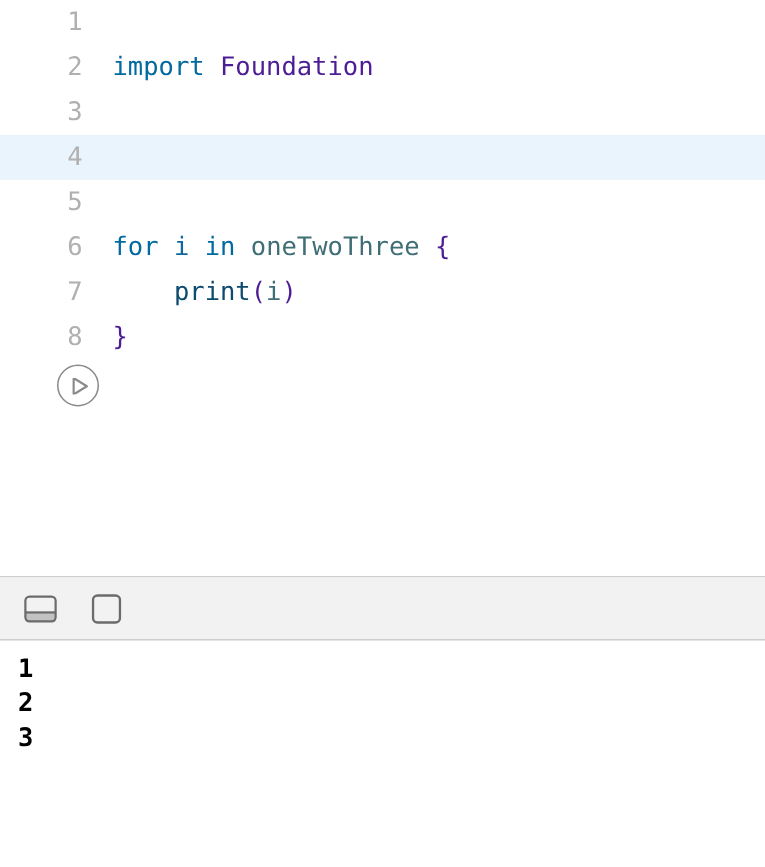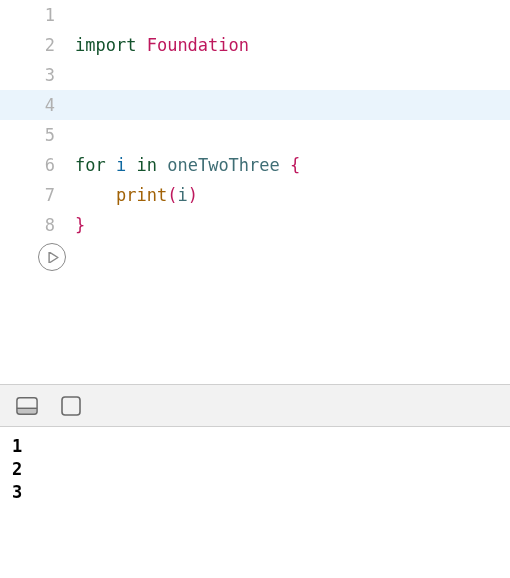--- a/index.html
+++ b/index.html
@@ -33,26 +33,26 @@
       padding-right: 20px;
       color: #b0b0b0;
       font-weight: 400;
       user-select: none;
       flex-shrink: 0;
     }
     .code {
       white-space: pre;
       flex: 1;
     }
-    .kw { color: #14532d; font-weight: 500; }
+    .kw { color: #0369a1; font-weight: 500; }
     .ident { color: #0f68a0; }
     .type { color: #3f6e75; }
-    .plain { color: #be185d; }
+    .plain { color: #4c1d95; }
     .num { color: #272ad8; }
-    .call { color: #a16207; }
+    .call { color: #0c4a6e; }
     .run-row {
       display: flex;
       align-items: center;
       height: 34px;
       padding-left: 38px;
     }
     .run-button {
       width: 28px;
       height: 28px;
       border: 1.5px solid #8a8a8a;

